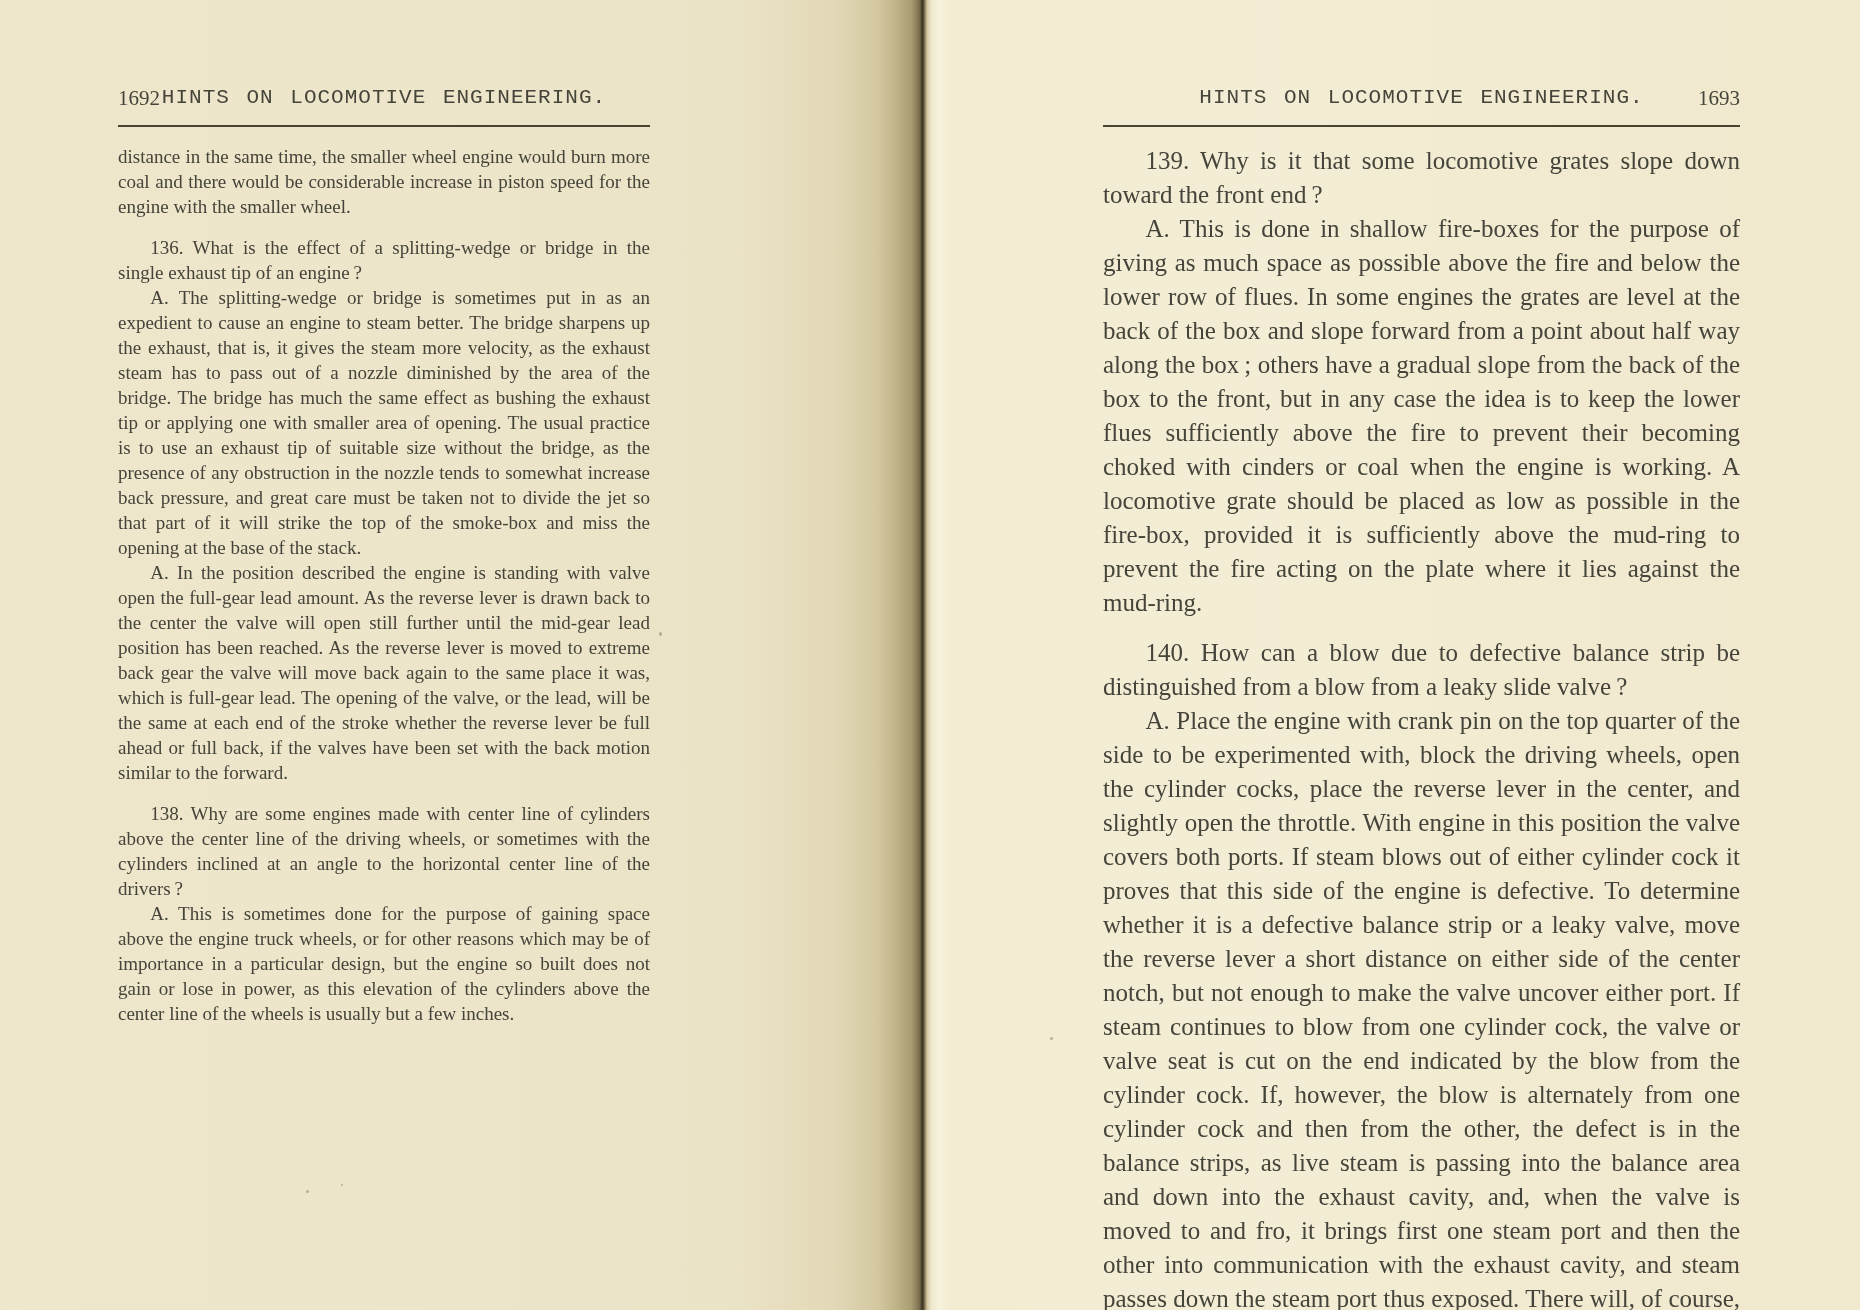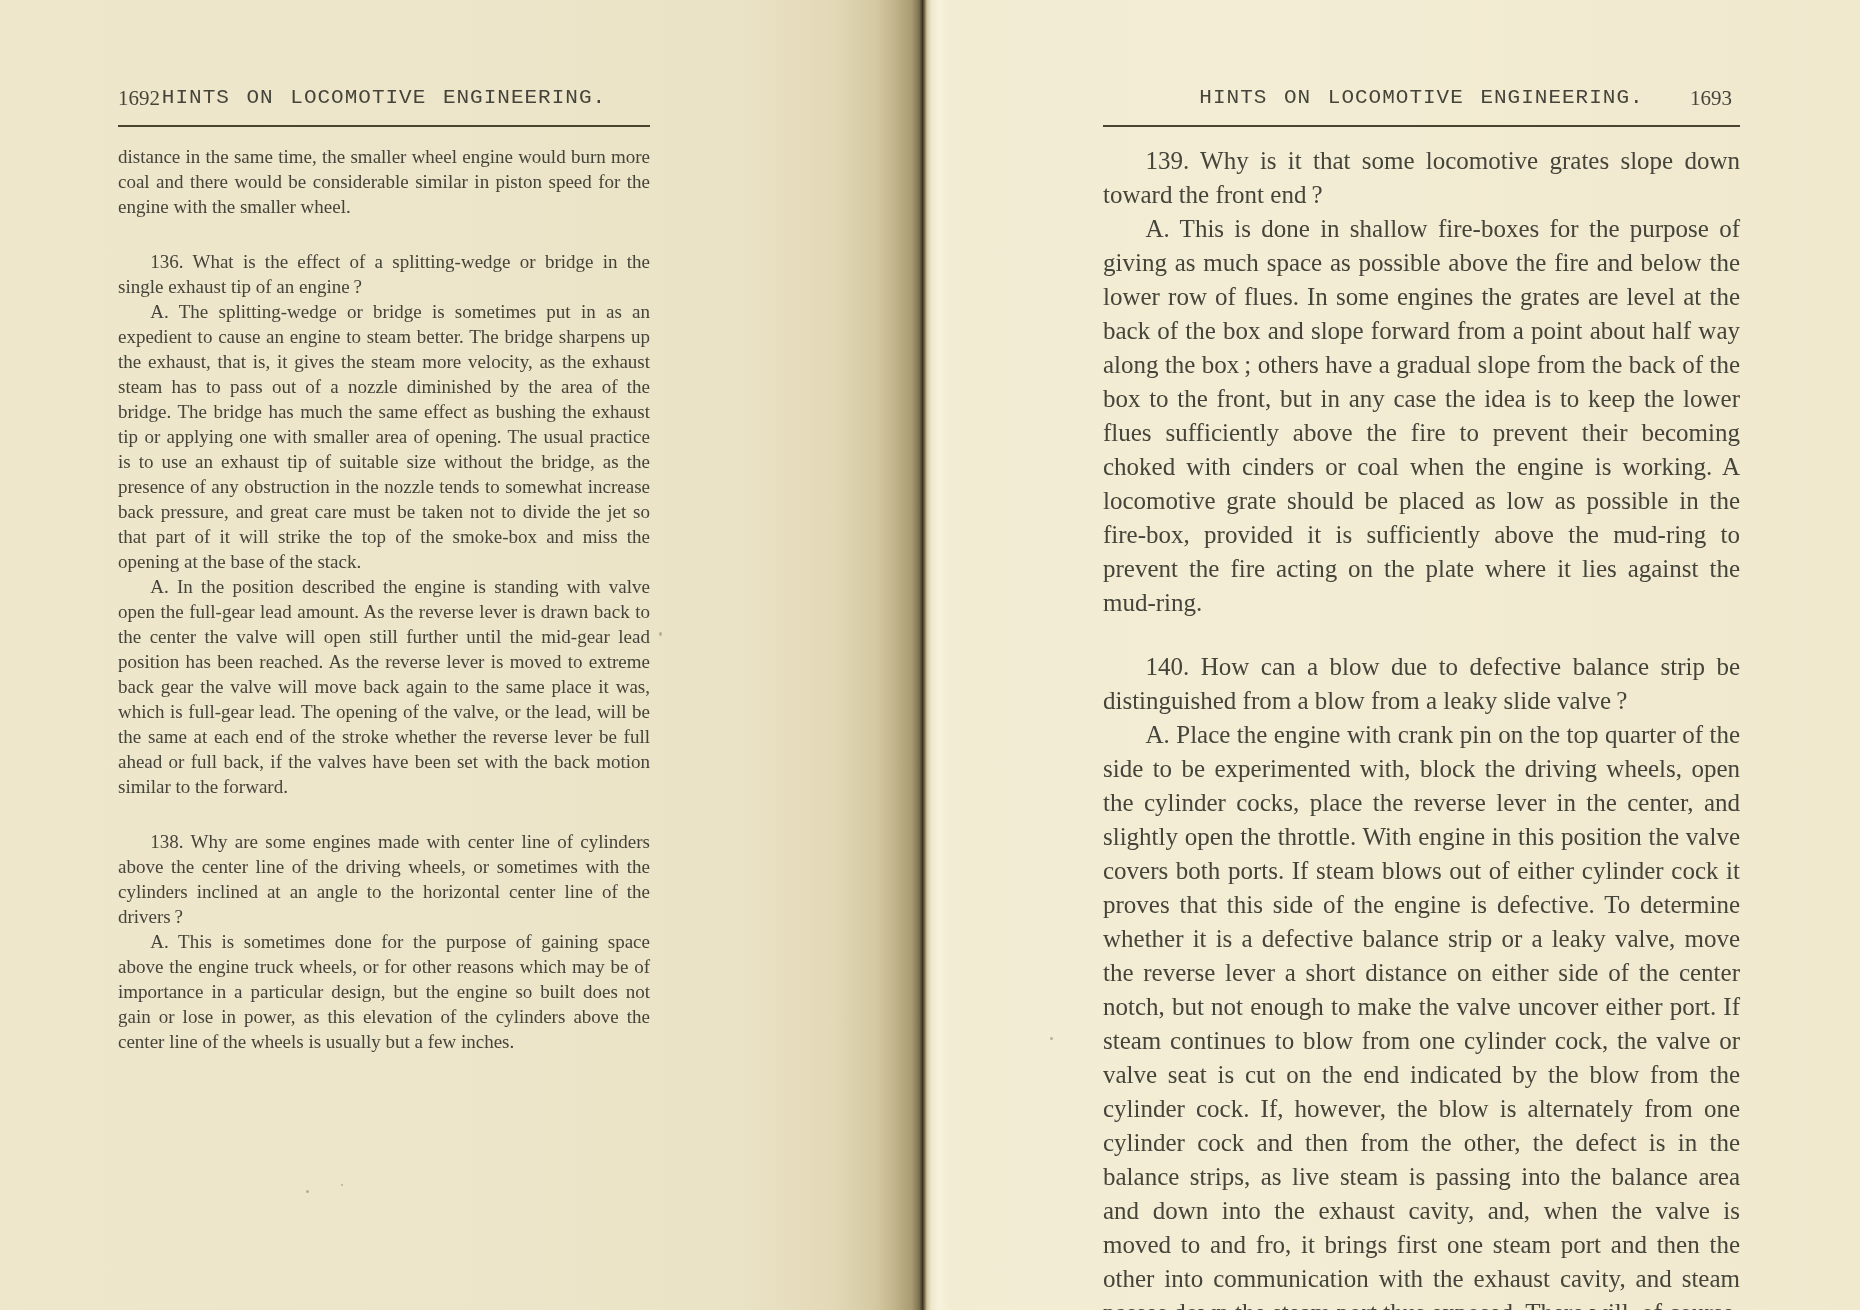--- a/index.html
+++ b/index.html
@@ -55,35 +55,35 @@
   }
   .running-head .head-title {
     position: absolute;
     left: 50%;
     transform: translateX(-50%);
     letter-spacing: 1px;
     word-spacing: 3px;
     font-family: Liberation Mono, monospace;
   }
   .running-head .folio-left  { position: absolute; left: 0; }
-  .running-head .folio-right { position: absolute; right: 8px; text-align: center; }
+  .running-head .folio-right { position: absolute; right: 0; text-align: center; }
 
   .head-rule {
     height: 2px;
     margin-top: 9px;
     background: var(--rule, #48442f);
   }
 
   .text-column { margin-top: 17px; text-align: justify; }
   .page-left  .text-column p { font-size: 19px;   line-height: 25px; }
   .page-right .text-column p { font-size: 25px; line-height: 34px; }
   .text-column p { color: var(--ink, #45443a); }
   .text-column p.question, .text-column p.answer { text-indent: 1.7em; }
   .text-column p.continuation { text-indent: 0; }
-  .text-column p.question { margin-top: 30px; }
+  .text-column p.question { margin-top: 16px; }
   .text-column p:first-of-type { margin-top: 0; }
 
   .speck {
     position: absolute;
     background: #8a8266;
     border-radius: 50%;
     opacity: 0.55;
   }
 </style>
 </head>
@@ -93,21 +93,21 @@
 
   <section class="page page-left">
     <div class="col">
       <header class="running-head">
         <span class="folio-left">1692</span>
         <span class="head-title">HINTS ON LOCOMOTIVE ENGINEERING.</span>
       </header>
       <div class="head-rule"></div>
       <div class="text-column">
 
-      <p class="para continuation">distance in the same time, the smaller wheel engine would burn more coal and there would be considerable similar in piston speed for the engine with the smaller wheel.</p>
+      <p class="para continuation">distance in the same time, the smaller wheel engine would burn more coal and there would be considerable increase in piston speed for the engine with the smaller wheel.</p>
           <p class="para question">136. What is the effect of a splitting-wedge or bridge in the single exhaust tip of an engine ?</p>
           <p class="para answer">A. The splitting-wedge or bridge is sometimes put in as an expedient to cause an engine to steam better. The bridge sharpens up the exhaust, that is, it gives the steam more velocity, as the exhaust steam has to pass out of a nozzle diminished by the area of the bridge. The bridge has much the same effect as bushing the exhaust tip or applying one with smaller area of opening. The usual practice is to use an exhaust tip of suitable size without the bridge, as the presence of any obstruction in the nozzle tends to somewhat increase back pressure, and great care must be taken not to divide the jet so that part of it will strike the top of the smoke-box and miss the opening at the base of the stack.</p>
           <p class="para answer">A. In the position described the engine is standing with valve open the full-gear lead amount. As the reverse lever is drawn back to the center the valve will open still further until the mid-gear lead position has been reached. As the reverse lever is moved to extreme back gear the valve will move back again to the same place it was, which is full-gear lead. The opening of the valve, or the lead, will be the same at each end of the stroke whether the reverse lever be full ahead or full back, if the valves have been set with the back motion similar to the forward.</p>
           <p class="para question">138. Why are some engines made with center line of cylinders above the center line of the driving wheels, or sometimes with the cylinders inclined at an angle to the horizontal center line of the drivers ?</p>
           <p class="para answer">A. This is sometimes done for the purpose of gaining space above the engine truck wheels, or for other reasons which may be of importance in a particular design, but the engine so built does not gain or lose in power, as this elevation of the cylinders above the center line of the wheels is usually but a few inches.</p>
         </div>
     </div>
     <div class="speck" style="left:306px; top:1190px; width:3px; height:3px;"></div>
     <div class="speck" style="left:341px; top:1184px; width:2px; height:2px;"></div>
     <div class="speck" style="left:659px; top:632px; width:3px; height:4px;"></div>

